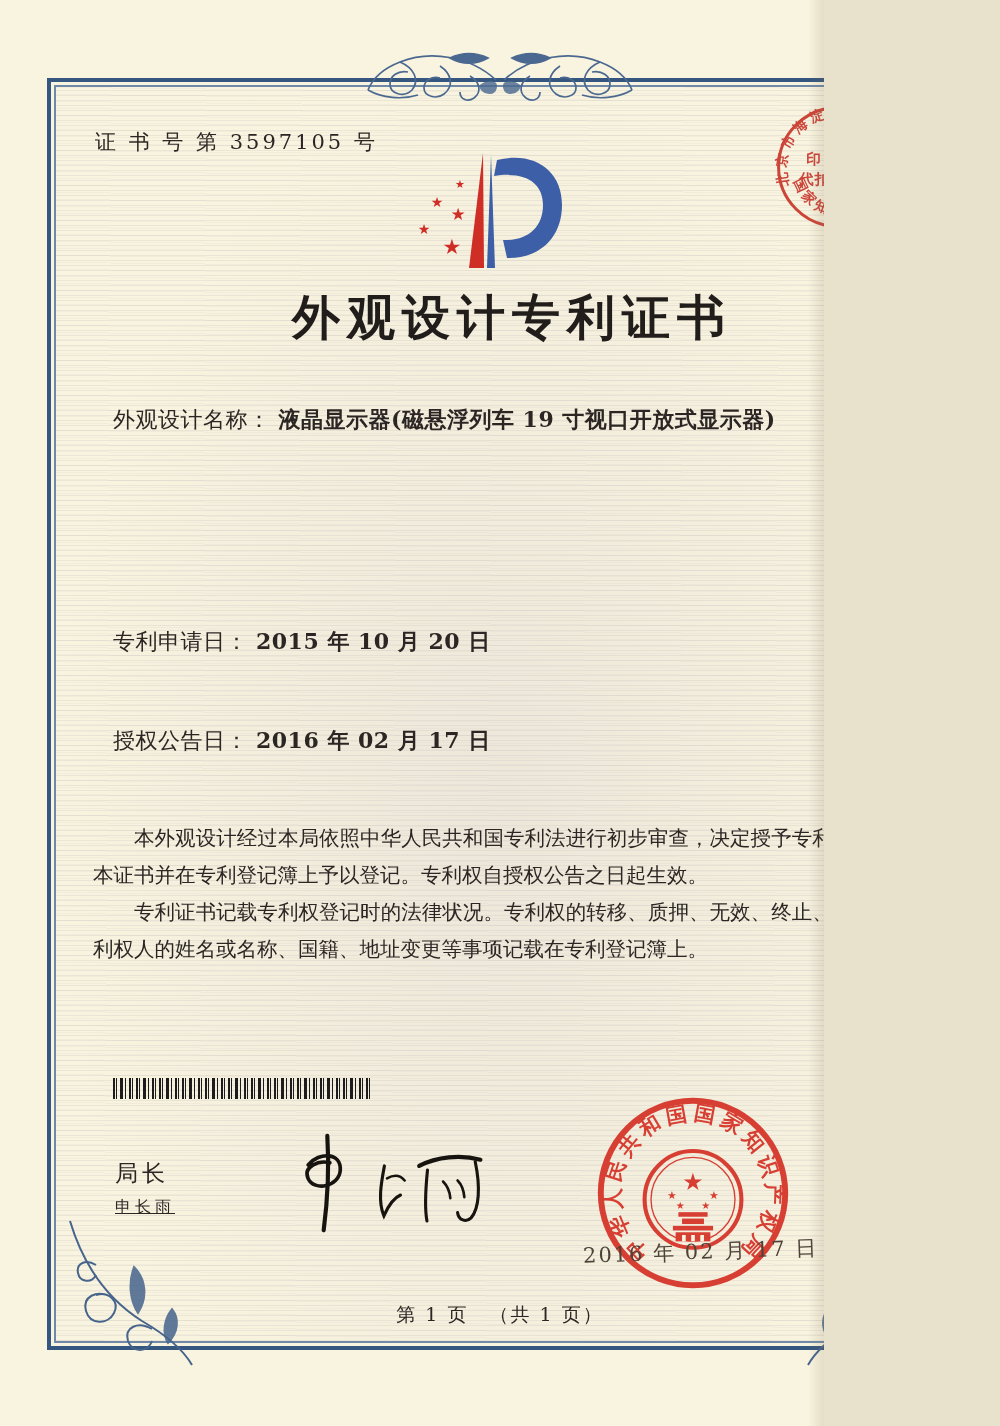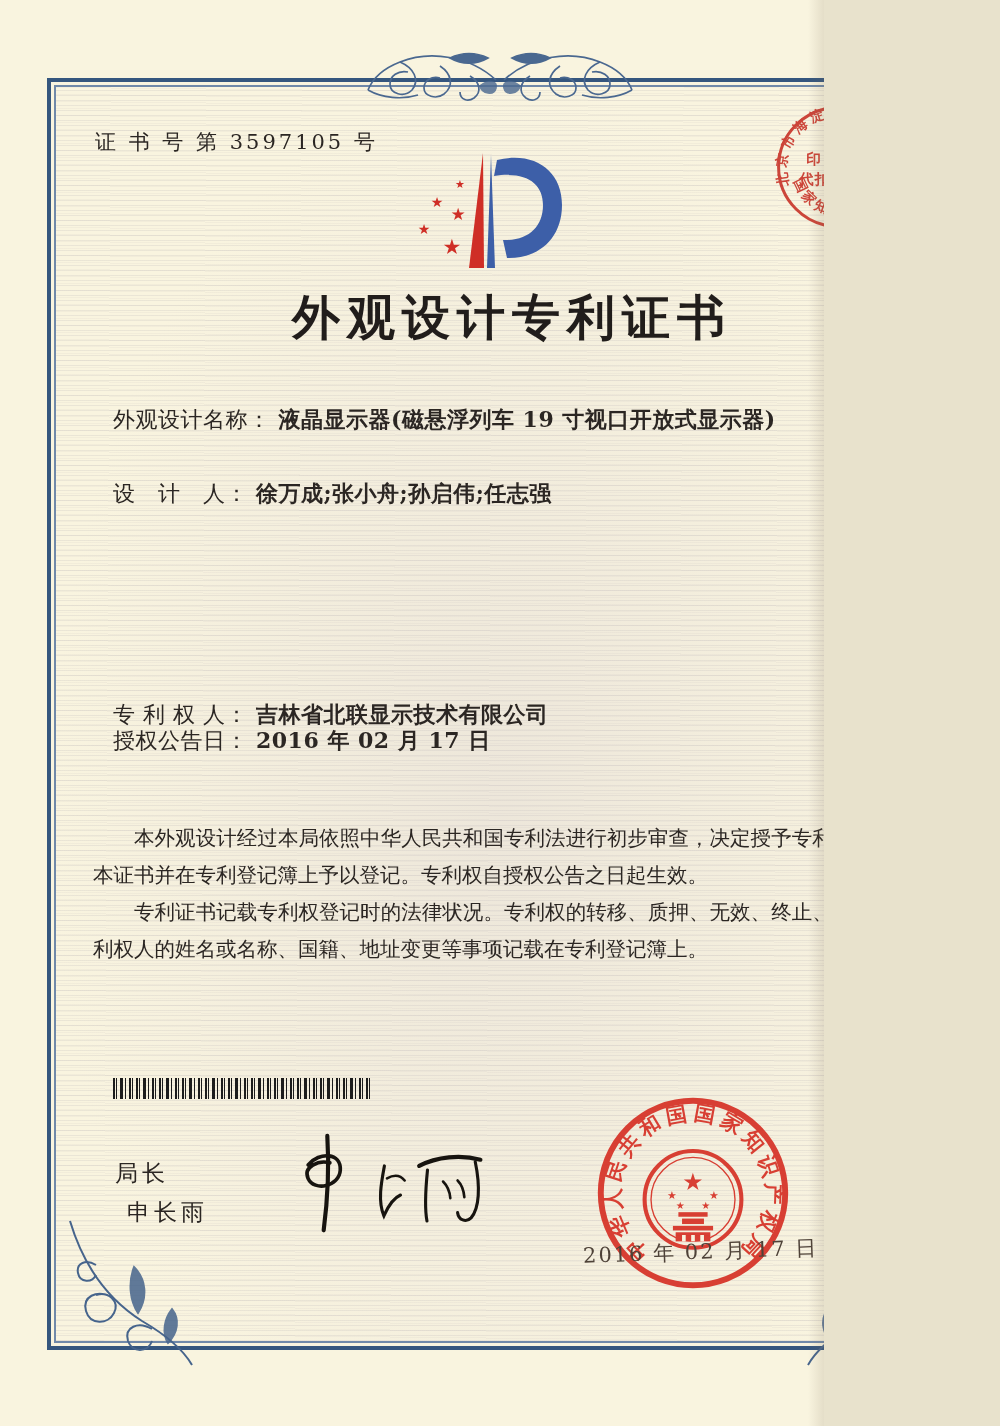--- a/index.html
+++ b/index.html
@@ -51,22 +51,22 @@
     background-image:repeating-linear-gradient(90deg,
       #1c1c1c 0 2px, rgba(0,0,0,0) 2px 3px,
       #1c1c1c 3px 4px, rgba(0,0,0,0) 4px 7px,
       #1c1c1c 7px 10px, rgba(0,0,0,0) 10px 12px,
       #1c1c1c 12px 13px, rgba(0,0,0,0) 13px 16px,
       #1c1c1c 16px 18px, rgba(0,0,0,0) 18px 19px,
       #1c1c1c 19px 20px, rgba(0,0,0,0) 20px 23px);
   }
   .signer-title{ position:absolute; left:115px; top:1158px; font-size:23px;
     font-family:Liberation Sans, sans-serif; letter-spacing:4px; z-index:3;}
-  .signer-name{ position:absolute; left:127px; top:1197px; font-size:23px;
-    font-family:"DejaVu Sans","Liberation Sans",sans-serif; letter-spacing:4px; z-index:3;}
+  .signer-name{ position:absolute; left:115px; top:1197px; font-size:16px;
+    font-family:"DejaVu Sans","Liberation Sans",sans-serif; letter-spacing:4px; z-index:3;text-decoration:underline;}
   .signature{ position:absolute; left:278px; top:1126px; z-index:3; }
   .tax-stamp{ position:absolute; left:772px; top:101px; z-index:4; opacity:.92; }
   .main-seal{ position:absolute; left:588px; top:1088px; z-index:4; opacity:.93; }
   .seal-date{
     position:absolute; left:583px; top:1238px; width:220px; text-align:center;
     font-size:21px; letter-spacing:2px; color:#4e4238; z-index:5;
     transform:rotate(-2deg); white-space:nowrap;
   }
   .page-footer{
     position:absolute; left:0; top:1302px; width:1000px; text-align:center;
@@ -135,25 +135,22 @@
     <polygon points="73,10 59,125 74,125" fill="#cf2e26"></polygon>
     <polygon points="81,12 77,125 85,125" fill="#3d5fa8"></polygon>
     <path d="M87,17 C125,8 152,28 152,62 C152,96 128,116 97,115 L93,97 C118,98 133,84 133,62 C133,40 116,28 84,33 Z" fill="#3d5fa8"></path>
   </svg>
 
   <h1 class="title">外观设计专利证书</h1>
 
   <div class="field-row" style="top:405px">
     <span>外观设计名称：</span><span class="value">液晶显示器(磁悬浮列车 19 寸视口开放式显示器)</span>
   </div>
-  <div class="field-row" style="top:479px">
-    <span>设　计　人：</span><span class="value">徐万成;张小舟;孙启伟;任志强</span>
-  </div>
-  <div class="field-row" style="top:700px">
-    <span>专 利 权 人：</span><span class="value">吉林省北联显示技术有限公司</span>
+  <div class="field-row" style="top:627px">
+    <span>专利申请日：</span><span class="value">2015 年 10 月 20 日</span>
   </div>
   <div class="field-row" style="top:726px">
     <span>授权公告日：</span><span class="value">2016 年 02 月 17 日</span>
   </div>
 
   <div class="body-text">
     <p>本外观设计经过本局依照中华人民共和国专利法进行初步审查，决定授予专利权，颁发本证书并在专利登记簿上予以登记。专利权自授权公告之日起生效。</p>
     <p>专利证书记载专利权登记时的法律状况。专利权的转移、质押、无效、终止、恢复和专利权人的姓名或名称、国籍、地址变更等事项记载在专利登记簿上。</p>
   </div>
 
@@ -217,14 +214,15 @@
       </g>
       <g fill="#f9f4df">
         <rect x="103" y="161" width="4" height="7"></rect>
         <rect x="113" y="161" width="4" height="7"></rect>
         <rect x="123" y="161" width="4" height="7"></rect>
       </g>
     </g>
   </svg>
   <div class="seal-date">2016 年 02 月 17 日</div>
 
+  <div class="page-footer">第 1 页　（共 1 页）</div>
 
 </div>
 
 </body></html>

